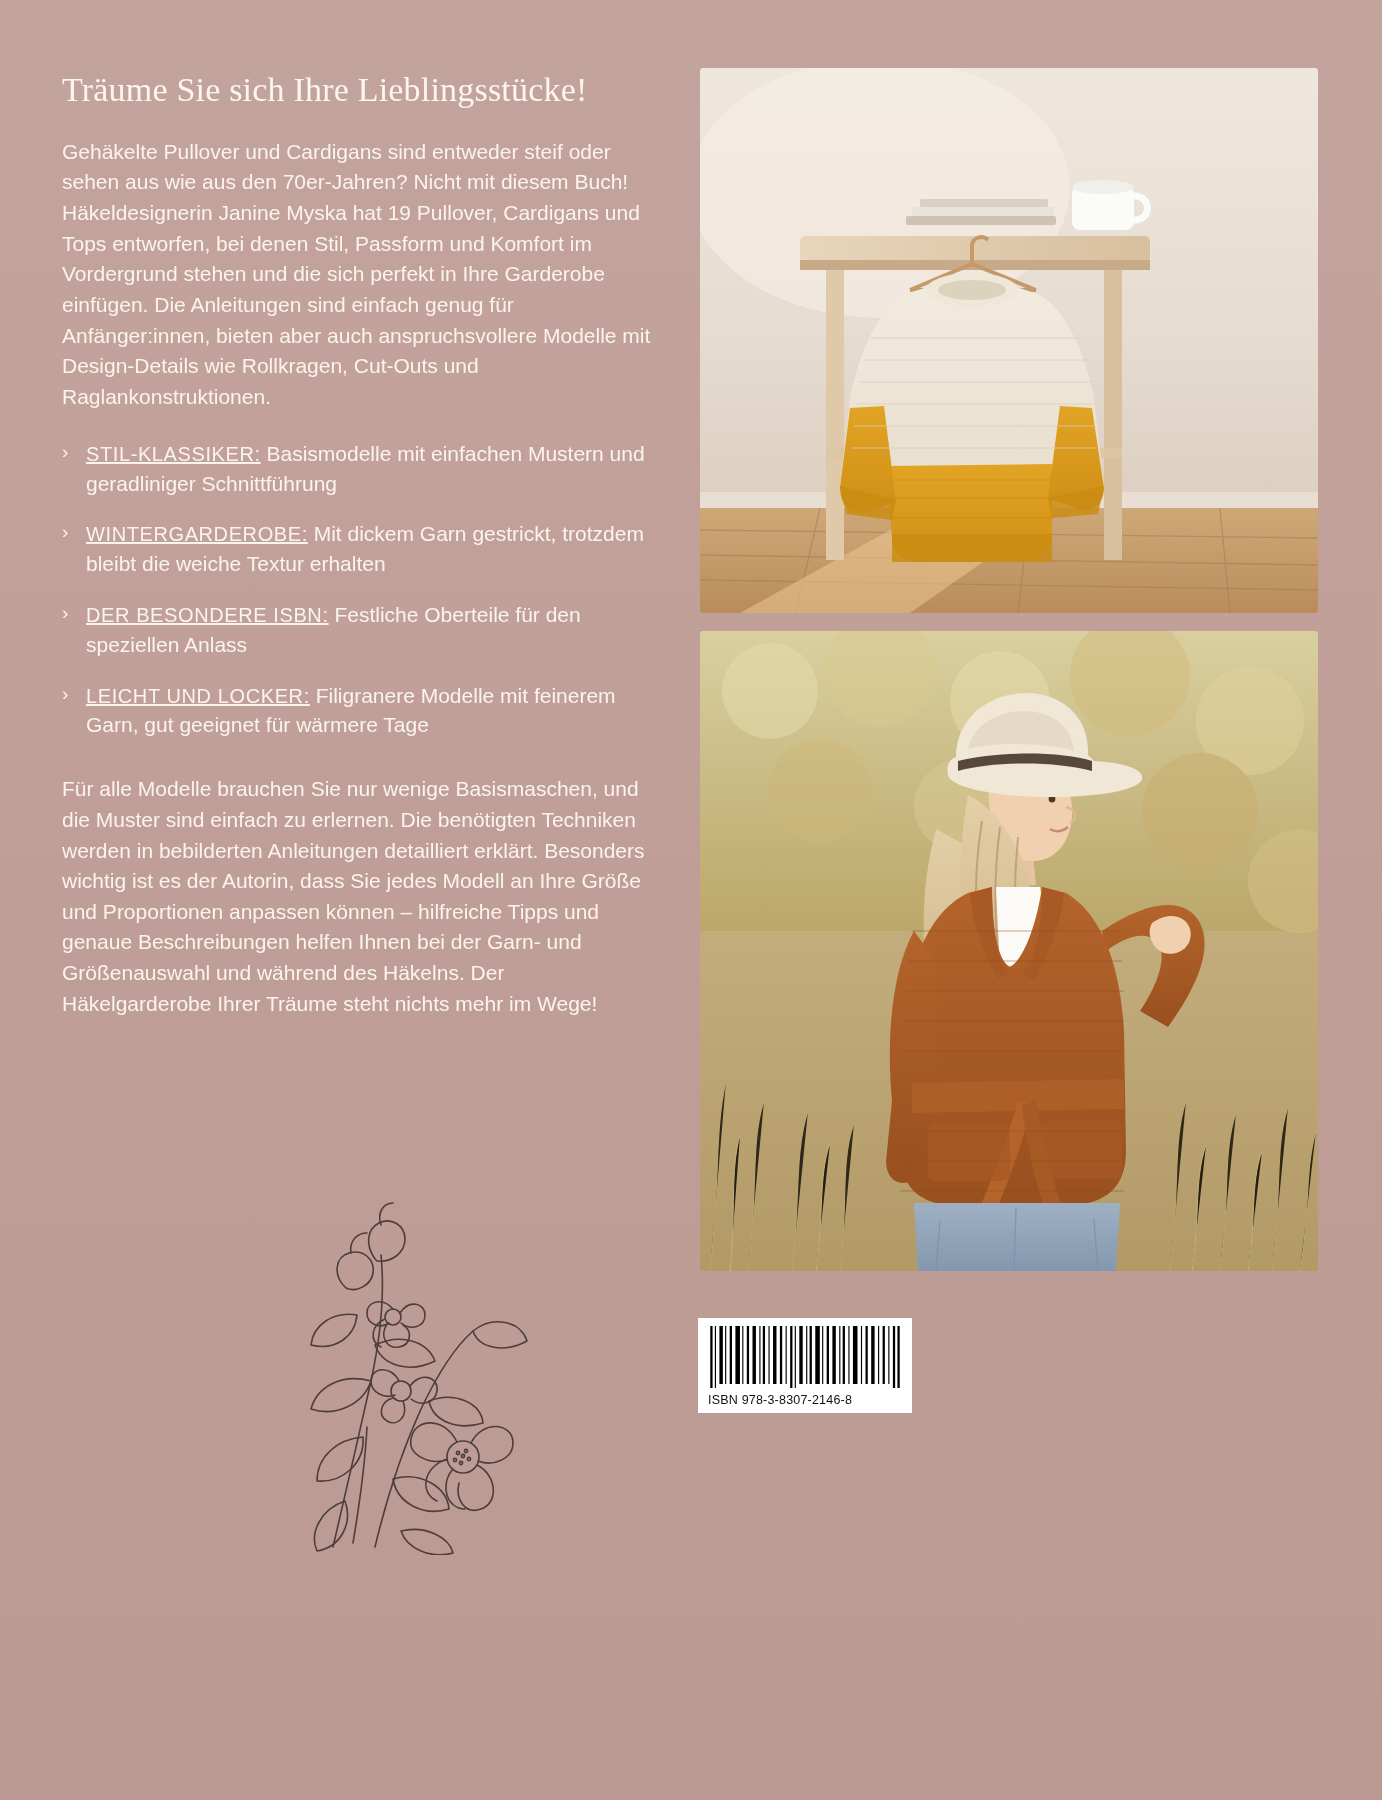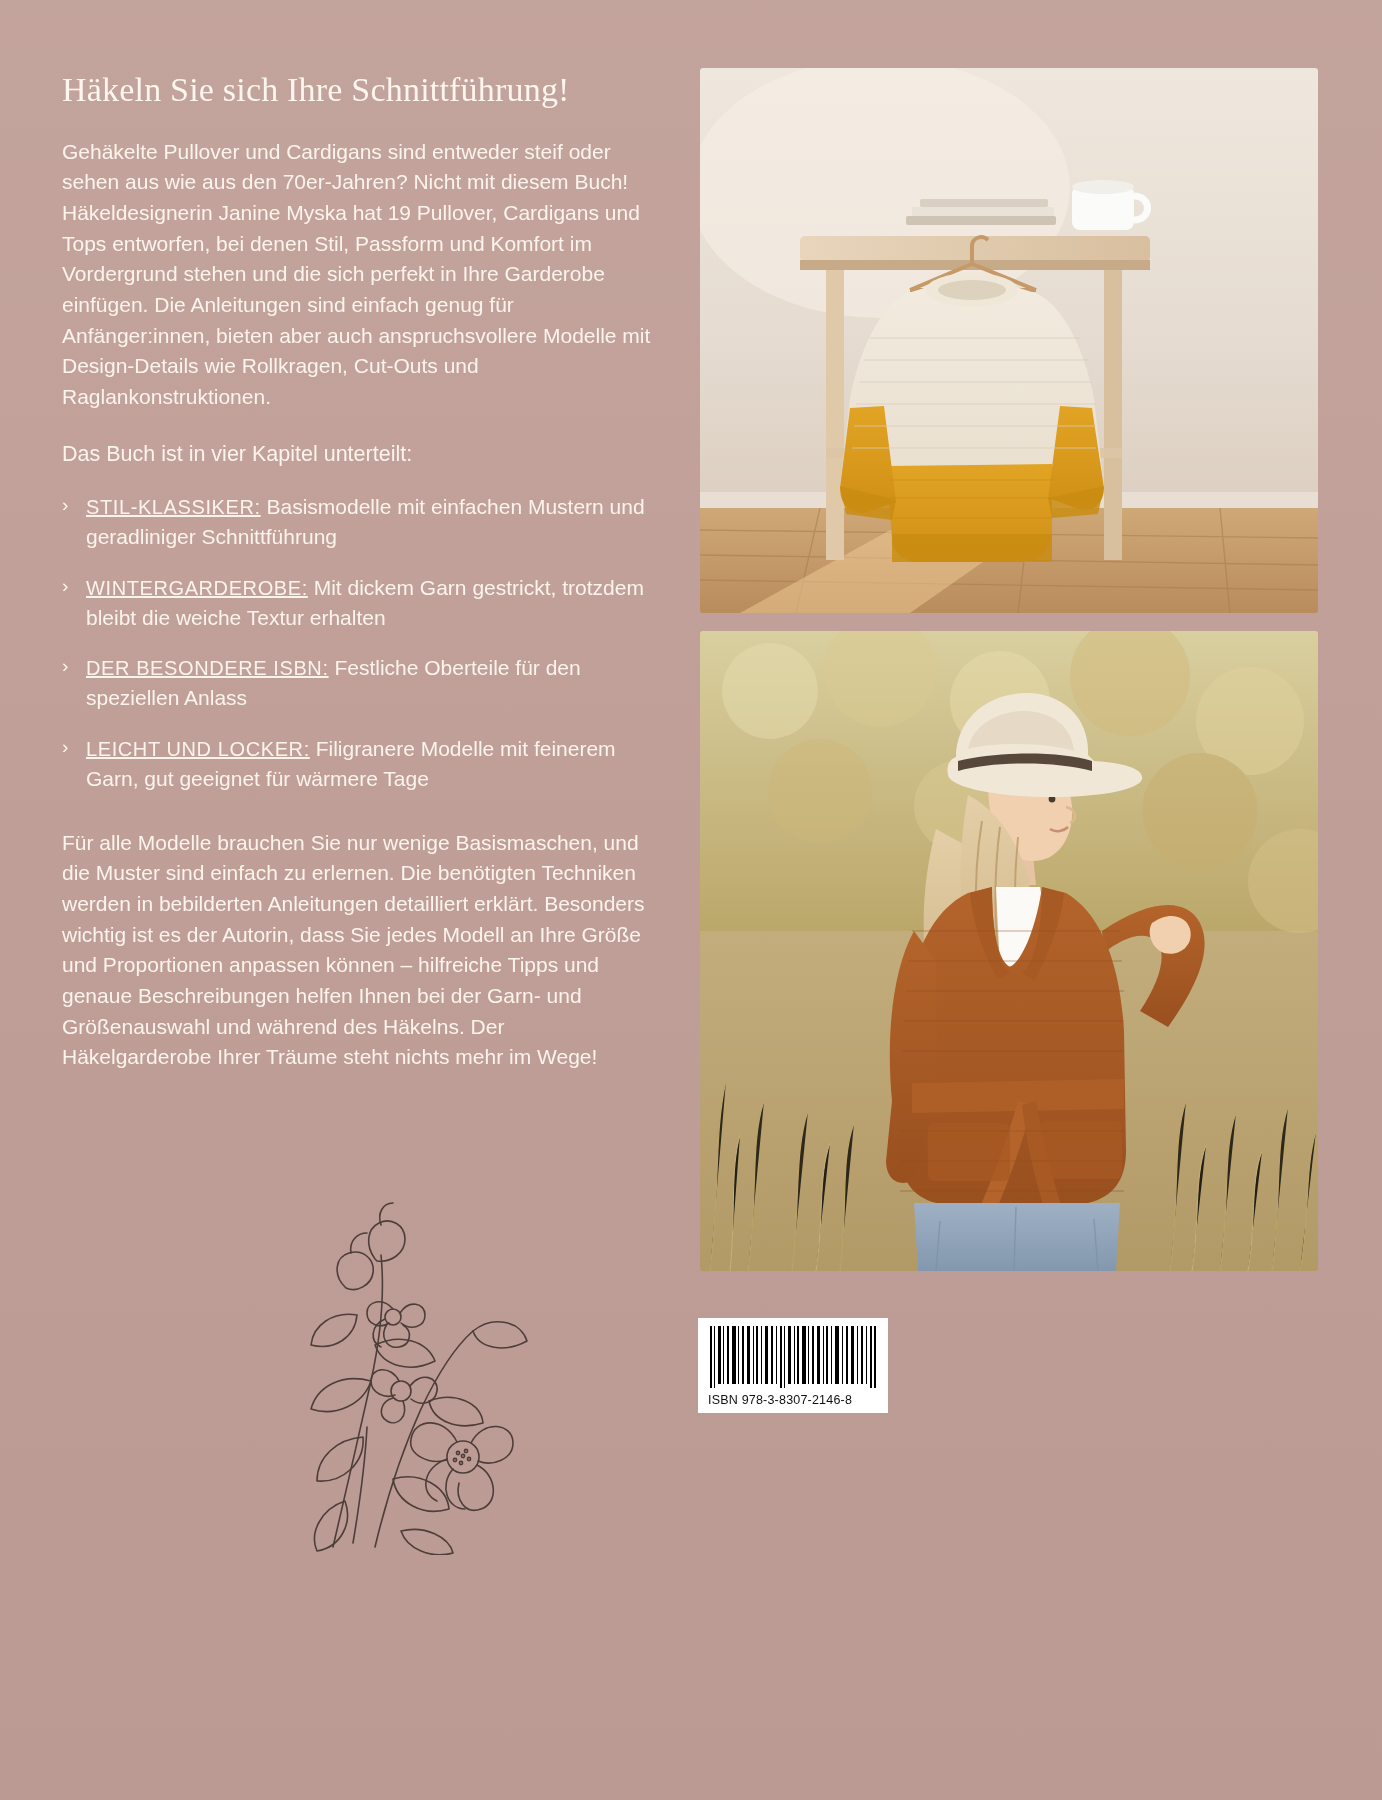--- a/index.html
+++ b/index.html
@@ -113,21 +113,21 @@
     top: 631px;
     width: 618px;
     height: 640px;
   }
 
   
   .barcode-block {
     position: absolute;
     left: 698px;
     top: 1318px;
-    width: 190px;
+    width: 214px;
     background: #ffffff;
     padding: 8px 10px 6px 10px;
     box-sizing: border-box;
   }
 
   .barcode-bars {
     height: 62px;
     width: 100%;
     display: block;
   }
@@ -141,25 +141,24 @@
     white-space: nowrap;
   }
 </style>
 </head>
 <body>
 
 <div class="page">
 
   <div class="left-col">
 
-    <h1 class="headline">Häkeln Sie sich Ihre Schnittführung!</h1>
+    <h1 class="headline">Träume Sie sich Ihre Lieblingsstücke!</h1>
 
     <p class="body-text">Gehäkelte Pullover und Cardigans sind entweder steif oder sehen aus wie aus den 70er-Jahren? Nicht mit diesem Buch! Häkeldesignerin Janine Myska hat 19 Pullover, Cardigans und Tops entworfen, bei denen Stil, Passform und Komfort im Vordergrund stehen und die sich perfekt in Ihre Garderobe einfügen. Die Anleitungen sind einfach genug für Anfänger:innen, bieten aber auch anspruchsvollere Modelle mit Design-Details wie Rollkragen, Cut-Outs und Raglankonstruktionen.</p>
 
-    <p class="intro-lead">Das Buch ist in vier Kapitel unterteilt:</p>
 
     <ul class="chapter-list">
       <li>
         <span class="arrow">›</span><span class="label">STIL-KLASSIKER:</span><span> Basismodelle mit einfachen Mustern und geradliniger Schnittführung</span>
       </li>
       <li>
         <span class="arrow">›</span><span class="label">WINTERGARDEROBE:</span><span> Mit dickem Garn gestrickt, trotzdem bleibt die weiche Textur erhalten</span>
       </li>
       <li>
         <span class="arrow">›</span><span class="label">DER BESONDERE ISBN:</span><span> Festliche Oberteile für den speziellen Anlass</span>

